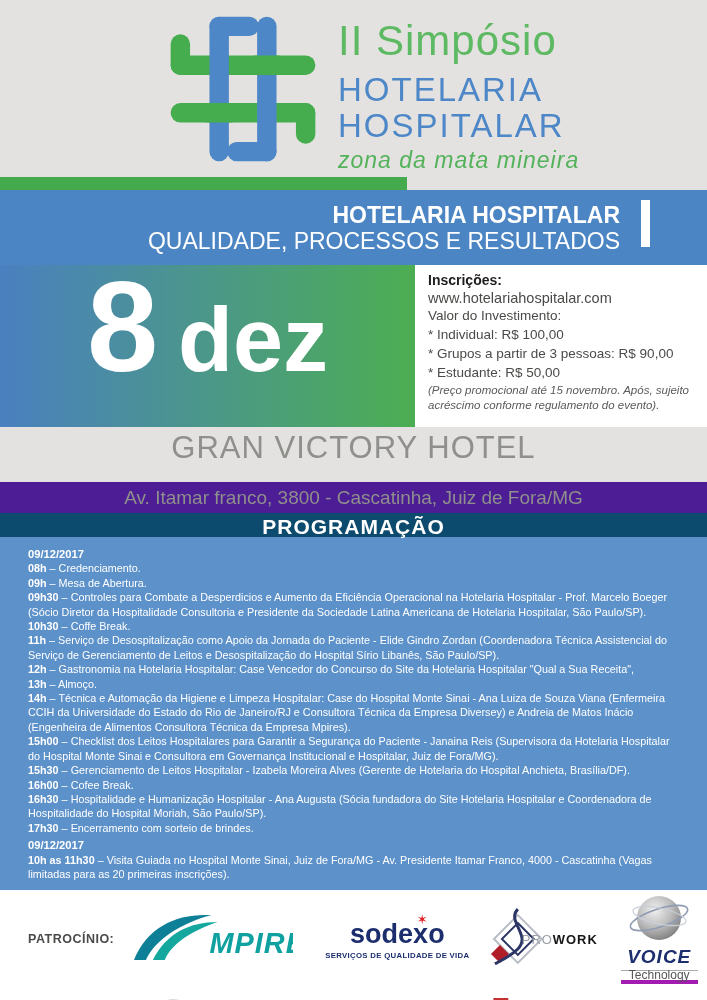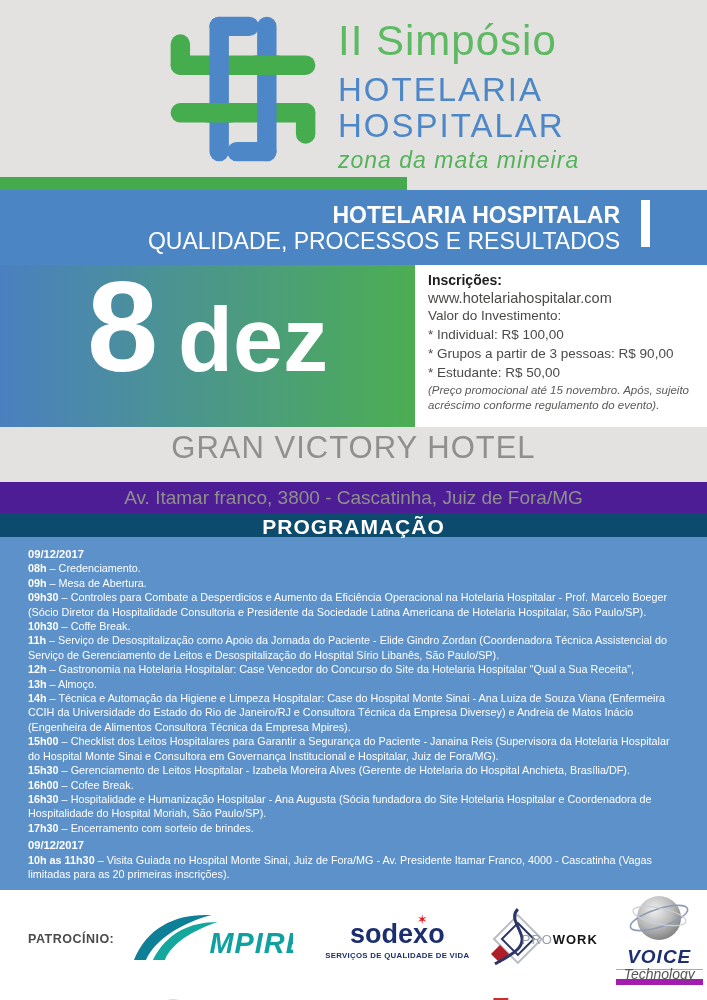--- a/index.html
+++ b/index.html
@@ -60,22 +60,22 @@
   .slabel.apo{margin-left:55px;width:56px;}
 
   .mpires{margin-left:6px;}
   .sodexo{margin-left:30px;text-align:center;width:150px;}
   .sodexo-word{position:relative;display:inline-block;font-weight:bold;font-size:27px;color:#1c2e6e;}
   .sodexo-star{position:absolute;top:-7px;right:17px;font-size:13px;color:#e31b23;font-weight:normal;}
   .sodexo-tag{font-size:7.8px;font-weight:bold;color:#1c2e6e;letter-spacing:.3px;margin-top:1px;white-space:nowrap;}
   .prowork{margin-left:14px;}
   .voice{margin-left:14px;text-align:center;width:96px;}
   .voice-name{font-size:19px;font-weight:bold;font-style:italic;color:#1c2e6e;letter-spacing:1px;line-height:17px;}
-  .voice-tag{display:inline-block;font-size:14px;font-style:italic;color:#555;
-             border-top:1px solid #aaa;border-bottom:6px solid #a21caf;padding:0 8px;line-height:9px;}
+  .voice-tag{display:inline-block;font-size:12px;color:#555;
+             border-top:1px solid #aaa;border-bottom:4px solid #a21caf;padding:0 8px;line-height:9px;}
 
   .hh-logo{margin-left:44px;display:flex;align-items:center;}
   .hh-text{margin-left:6px;}
   .hh1{color:#3fae49;font-weight:bold;font-size:14px;letter-spacing:.5px;line-height:15px;}
   .hh2{color:#8bc34a;font-weight:bold;font-size:14px;letter-spacing:.5px;line-height:15px;}
   .msinai{margin-left:12px;}
   .scasa{margin-left:10px;}
 </style>
 </head>
 <body>

